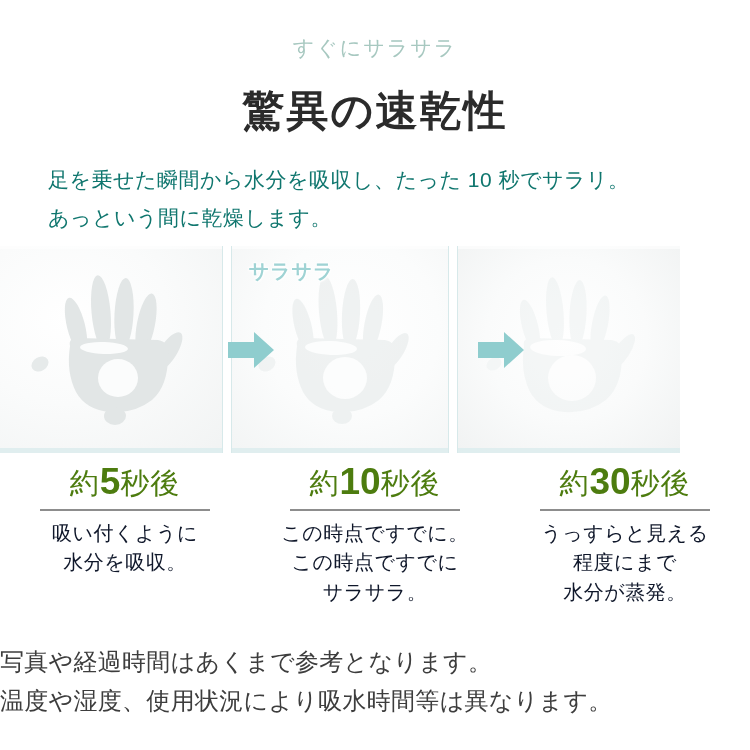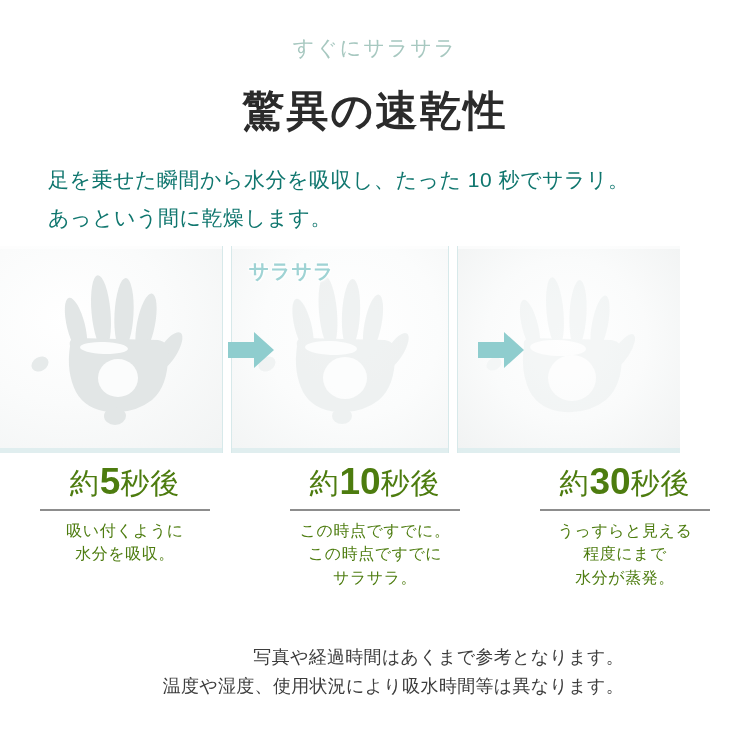--- a/index.html
+++ b/index.html
@@ -179,35 +179,35 @@
     letter-spacing: 0;
     vertical-align: -1px;
   }
   .cap-rule {
     width: 170px;
     height: 2px;
     background: #8d8d8d;
     margin: 6px auto 8px auto;
   }
   .cap-body {
-    font-size: 16px;
+    font-size: 20px;
     line-height: 1.48;
-    color: #4d7c0f;
+    color: #0f172a;
     letter-spacing: 0.5px;
   }
   .cap-body div { white-space: nowrap; }
 
   
   .footnote {
     position: absolute;
     top: 643px;
     left: 0;
     width: 624px;
-    text-align: right;
-    font-size: 18px;
+    text-align: left;
+    font-size: 24px;
     line-height: 1.62;
     color: #3d3d3d;
     letter-spacing: 0.3px;
   }
   .footnote div { white-space: nowrap; }
 </style>
 </head>
 <body>
 
 <div class="header">

